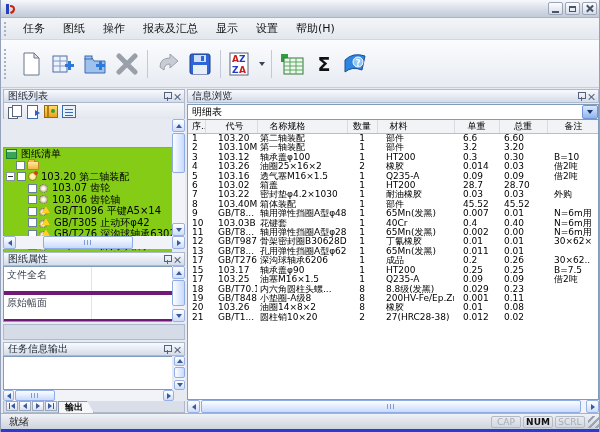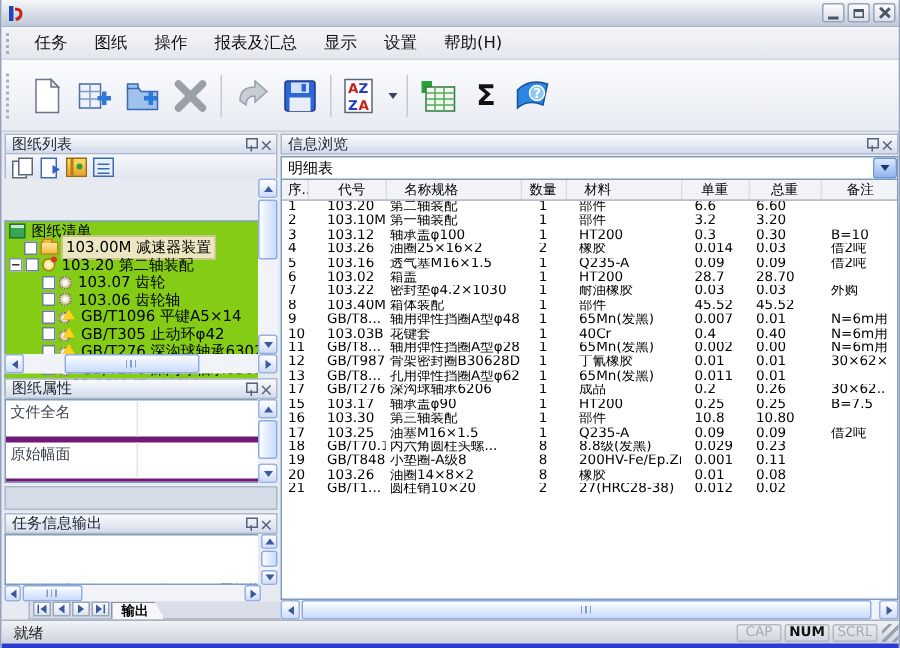--- a/index.html
+++ b/index.html
@@ -114,21 +114,21 @@
   .prow { height:28px; display:flex; border-bottom:4px solid #701a75; }
   .prow .k { width:88px; border-right:1px solid #e4e4e4; padding:1px 3px; white-space:nowrap; overflow:hidden; }
   .prow .v { flex:1; }
   #pr-desc { position:absolute; left:2px; top:324px; width:182px; height:16px; background:#d5dbe7; border:1px solid #aeb9cc; }
 
   
   #out-head { left:2px; top:342px; width:182px; }
   #out-text { position:absolute; left:2px; top:356px; width:169px; height:34px; background:#fff;
     border:1px solid #7f9db9; border-right:none; overflow:hidden;
     font-family:"DejaVu Sans Mono",monospace; font-size:9px; line-height:10.5px; white-space:pre; color:#111; padding-left:2px; }
-  #tabstrip { position:absolute; left:18px; top:401px; width:182px; height:12px;
+  #tabstrip { position:absolute; left:2px; top:401px; width:182px; height:12px;
     background:#d9dee8; border:1px solid #aeb9cc; border-top:none; display:flex; align-items:flex-start; gap:1px; padding-left:2px; }
   .navb { width:12px; height:10px; background:linear-gradient(#fefefe,#dbe2ee); border:1px solid #9aa7bc;
     display:flex; align-items:center; justify-content:center; gap:1px; }
   .bar { width:1.5px; height:6px; background:#3a5a9a; }
   .tab-out { height:12px; background:#f6f7fa; border:1px solid #8a94a8; border-bottom:none;
     font-size:9px; font-weight:bold; padding:0 10px 0 6px; display:flex; align-items:center;
     clip-path:polygon(0 0, calc(100% - 7px) 0, 100% 100%, 0 100%); }
 
   
   #ib-head { left:186px; top:89px; width:412px; }
@@ -291,21 +291,20 @@
   </div>
 
   <div id="tree">
     <div class="trow" style="padding-left:2px;">
       <span class="ti icon-root"></span>
       <span class="lbl">图纸清单</span>
     </div>
     <div class="trow sel" style="padding-left:12px;">
       <span class="cbx"></span>
       <span class="ti icon-folder"></span>
-      <span class="lbl">103.00M 减速器装置</span>
     </div>
     <div class="trow" style="padding-left:2px;">
       <span class="expander"></span>
       <span class="cbx"></span>
       <span class="ti icon-asm"></span>
       <span class="lbl">103.20 第二轴装配</span>
     </div>
     <div class="trow" style="padding-left:24px;">
       <span class="cbx"></span>
       <span class="ti icon-gear"></span>
@@ -654,30 +653,20 @@
             <td class="c0">15</td>
             <td class="c1">103.17</td>
             <td class="c2">轴承盖φ90</td>
             <td class="c3">1</td>
             <td class="c4">HT200</td>
             <td class="c5">0.25</td>
             <td class="c6">0.25</td>
             <td class="c7">B=7.5</td>
           </tr>
 
-          <tr>
-            <td class="c0">16</td>
-            <td class="c1">103.30</td>
-            <td class="c2">第三轴装配</td>
-            <td class="c3">1</td>
-            <td class="c4">部件</td>
-            <td class="c5">10.8</td>
-            <td class="c6">10.80</td>
-            <td class="c7"></td>
-          </tr>
 
           <tr>
             <td class="c0">17</td>
             <td class="c1">103.25</td>
             <td class="c2">油塞M16×1.5</td>
             <td class="c3">1</td>
             <td class="c4">Q235-A</td>
             <td class="c5">0.09</td>
             <td class="c6">0.09</td>
             <td class="c7">借2吨</td>

